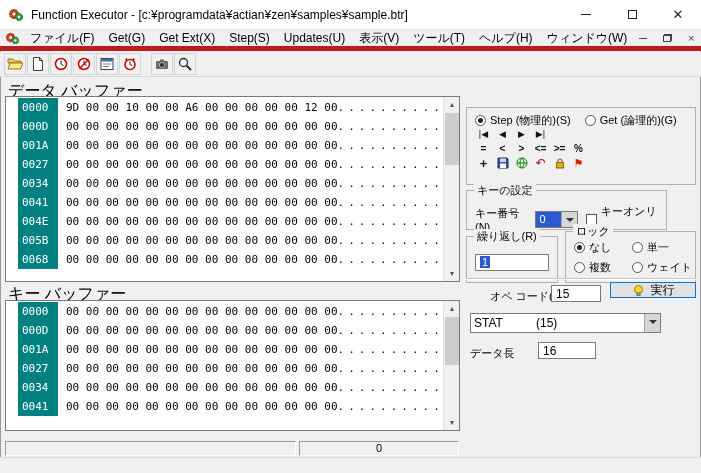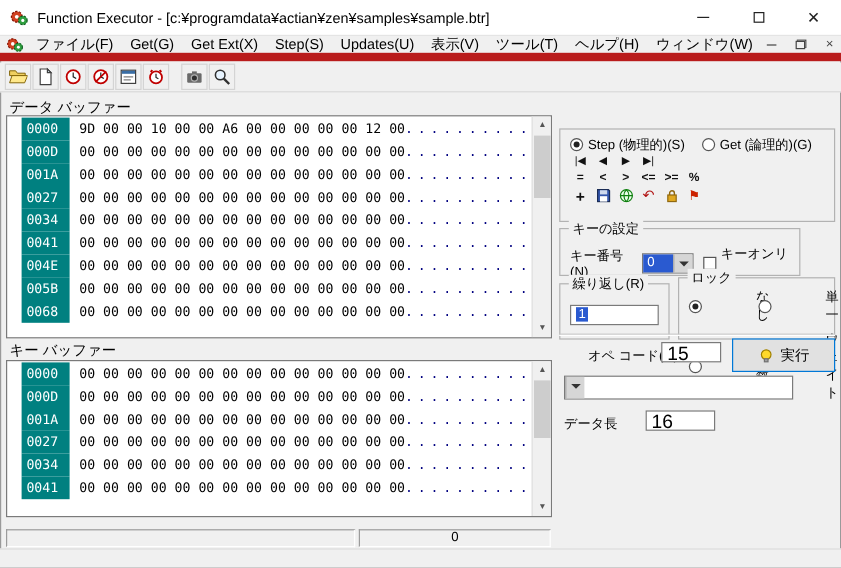--- a/index.html
+++ b/index.html
@@ -14,38 +14,38 @@
     display:flex; align-items:center; border-bottom:1px solid #e4e4e4; }
   #titlebar .app-icon { margin-left:8px; width:16px; height:16px; flex:none; }
   #titlebar .title-text { margin-left:7px; font-size:12px; white-space:nowrap; }
   .caption-buttons { margin-left:auto; display:flex; height:30px; }
   .winbtn { width:46px; height:30px; display:flex; align-items:center; justify-content:center; color:#222; }
   .ico-minimize { width:10px; height:1px; background:#222; display:block; }
   .ico-maximize { width:9px; height:9px; border:1px solid #222; display:block; }
   .ico-close-x { font-size:13px; line-height:1; }
   
   #menubar { position:absolute; left:0; top:30px; width:701px; height:21px; background:#f0f0f0;
-    display:flex; align-items:center; border-bottom:7px solid #b91c1c; }
+    display:flex; align-items:center; border-bottom:5px solid #b91c1c; }
   #menubar .mdi-doc-icon { width:15px; height:15px; margin:0 3px 0 5px; flex:none; }
   .menu-item { padding:2px 7px; white-space:nowrap; font-size:12px; }
   .mdi-buttons { margin-left:auto; display:flex; align-items:center; gap:6px; padding-right:6px; }
   .mdibtn { width:18px; height:16px; display:flex; align-items:center; justify-content:center; color:#444; }
   .ico-mdi-min { width:8px; height:1px; background:#444; display:block; }
   .ico-mdi-restore { position:relative; width:9px; height:8px; display:block; }
   .ico-mdi-restore::before { content:""; position:absolute; right:0; top:0; width:6px; height:5px; border:1px solid #444; }
   .ico-mdi-restore::after  { content:""; position:absolute; left:0; bottom:0; width:6px; height:5px; border:1px solid #444; background:#f0f0f0; }
   .ico-mdi-close { font-size:11px; line-height:1; }
   
   #toolbar { position:absolute; left:0; top:52px; width:701px; height:25px; background:#f0f0f0;
     display:flex; align-items:center; border-bottom:1px solid #d9d9d9; padding-left:4px; }
   .tbtn { width:22px; height:22px; margin-right:1px; display:flex; align-items:center; justify-content:center;
     background:#f0f0f0; border:1px solid #d4d4d4; }
   .tbtn.gap { margin-left:9px; }
   
-  .section-label { position:absolute; font-size:12px;text-align:right; }
+  .section-label { position:absolute; font-size:16px;text-align:right; }
   #lbl-databuf { left:8px; top:81px; }
   #lbl-keybuf  { left:8px; top:284px; }
   .hexbox { position:absolute; background:#fff; border:1px solid #7a7a7a; overflow:hidden; }
   #db-box { left:5px; top:96px;  width:455px; height:186px; }
   #kb-box { left:5px; top:300px; width:455px; height:131px; }
   .rowswrap { position:absolute; left:0; top:1px; right:17px;padding-left:12px; }
   .hexrow { display:flex; align-items:center; height:19px; font-family:"DejaVu Sans Mono", monospace; font-size:11px; }
   .addr { width:40px; height:19px; line-height:19px; background:#008080; color:#fff; padding-left:4px; flex:none; }
   .hexcells { margin-left:8px; white-space:pre; color:#000; }
   .asciicells { margin-left:auto; margin-right:4px; color:#000080; letter-spacing:4px; }
@@ -77,32 +77,32 @@
   .icn-plus { font-size:13px; font-weight:bold; }
   .inline-row { position:absolute; left:8px; display:flex; align-items:center; font-size:11px; }
   #keyset-row { top:13px; right:4px; }
   .combo { background:#fff; border:1px solid #7a7a7a; display:flex; align-items:stretch; }
   .combo .cval { flex:1; padding:1px 3px; font-size:11px; white-space:pre; overflow:hidden; }
   .combo .cval.sel { background:#2a5ad0; color:#fff; }
   .combo .carrow { width:16px; flex:none; background:#d6d6d6; border-left:1px solid #a6a6a6; position:relative; }
   .combo .carrow::after { content:""; position:absolute; left:4px; top:6px;
     border-left:4px solid transparent; border-right:4px solid transparent; border-top:4px solid #333; }
   #cmb-keynum { width:46px; height:17px; margin:0 8px 0 6px; }
-  .tb { position:absolute; background:#fff; border:1px solid #7a7a7a; font-size:16px; padding:1px 4px; overflow:hidden; }
+  .tb { position:absolute; background:#fff; border:1px solid #7a7a7a; font-size:12px; padding:1px 4px; overflow:hidden; }
   #tb-repeat { left:8px; top:17px; width:74px; height:17px; font-size:11px; }
   .seltext { background:#2a5ad0; color:#fff; padding:0 2px; }
   .lock-grid { position:absolute; left:8px; top:8px; right:2px; display:grid;
     grid-template-columns:58px auto; grid-row-gap:5px; font-size:11px; }
-  .lock-grid .opt { display:flex; align-items:center;gap:41px; }
+  .lock-grid .opt { display:flex; align-items:center; }
   .hsep { position:absolute; left:466px; top:278px; width:230px; height:2px;
     border-top:1px solid #c6c6c6; border-bottom:1px solid #ffffff; }
   .plain-label { position:absolute; font-size:11px; white-space:nowrap; }
   #lbl-opcode  { left:490px; top:289px;text-align:center; }
   #tb-opcode   { left:551px; top:285px; width:50px; height:17px; }
-  #btn-exec { position:absolute; left:610px; top:282px; width:86px; height:28px;
+  #btn-exec { position:absolute; left:610px; top:282px; width:86px; height:16px;
     background:#e1e1e1; border:1px solid #0078d7; display:flex; align-items:center; justify-content:center; gap:6px; font-size:12px; }
   #cmb-func { position:absolute; left:470px; top:313px; width:191px; height:20px; }
   #cmb-func .cval { font-size:12px; padding-top:2px; }
   #lbl-datalen { left:470px; top:346px; }
   #tb-datalen  { left:538px; top:342px; width:58px; height:17px; }
   
   .panel { position:absolute; background:#f0f0f0; border:1px solid; border-color:#9b9b9b #ffffff #ffffff #9b9b9b; }
   #pnl-left  { left:5px;  top:441px; width:291px; height:15px; }
   #pnl-count { left:299px; top:441px; width:160px; height:15px; text-align:center; font-size:11px; line-height:13px; }
   #statusbar { position:absolute; left:0; top:457px; width:701px; height:16px; background:#f0f0f0;
@@ -422,20 +422,21 @@
 <div class="tb" id="tb-opcode">15</div>
 <div id="btn-exec">
   <svg width="13" height="13" viewBox="0 0 13 13">
       <circle cx="6.5" cy="5.5" r="4" fill="#ffd92a" stroke="#a08000"></circle>
       <rect x="5" y="9" width="3" height="2.5" fill="#a0a0a0" stroke="#707070"></rect>
     </svg>
   <span>実行</span>
 </div>
 
 <div class="combo" id="cmb-func">
+  <span class="cval">STAT          (15)</span>
   <span class="carrow"></span>
 </div>
 
 <div class="plain-label" id="lbl-datalen">データ長</div>
 <div class="tb" id="tb-datalen">16</div>
 
 <div class="panel" id="pnl-left"></div>
 <div class="panel" id="pnl-count">0</div>
 
 <div id="statusbar">

